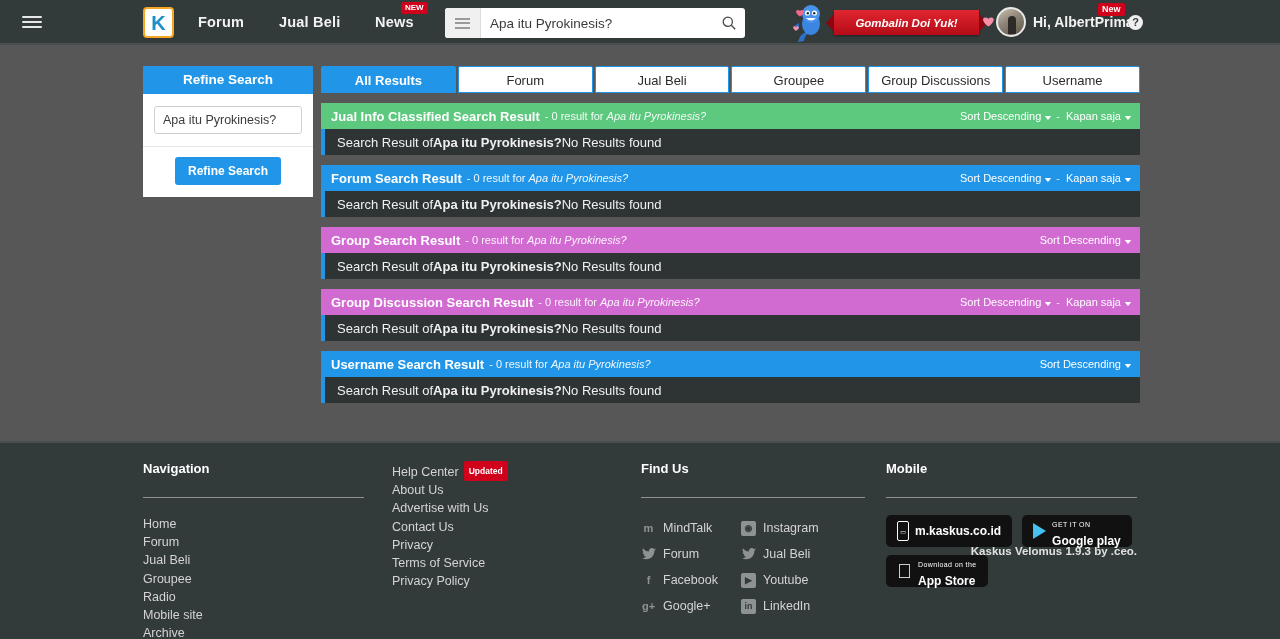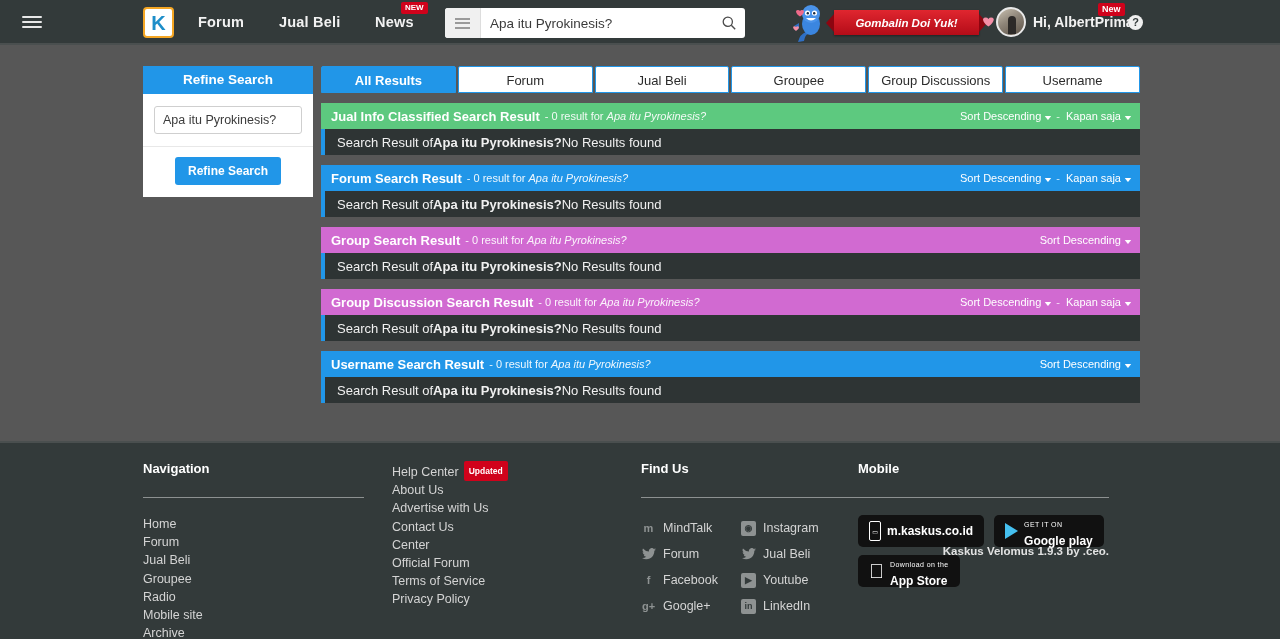--- a/index.html
+++ b/index.html
@@ -165,21 +165,21 @@
   
   .footer {
     position: absolute; top: 441px; left: 0; width: 1280px; height: 198px;
     background: #333a3a; border-top: 2px solid #4a4f4f;
   }
   .footer-inner { position: relative; padding: 18px 0 0 0; height: 100%; }
   .fcol { position: absolute; top: 18px; }
   .fcol-nav { left: 143px; width: 221px; }
   .fcol-company { left: 392px; width: 222px; }
   .fcol-find { left: 641px; width: 224px; }
-  .fcol-mobile { left: 858px; width: 251px; }
+  .fcol-mobile { left: 886px; width: 251px; }
   .fcol h4 {
     font-size: 13px; color: #fff; font-weight: bold;
     padding-bottom: 21px; border-bottom: 1px solid #8d9191; margin-bottom: 17px;
   }
   .flink {
     display: block; color: #d4d4d4; font-size: 12.5px;
     text-decoration: none; line-height: 18.2px; cursor: pointer;
   }
   .badge-updated {
     display: inline-block; background: #d0021b; color: #fff;
@@ -391,22 +391,21 @@
       <a class="flink">Mobile site</a>
       <a class="flink">Archive</a>
       <a class="flink">Report Bug</a>
     </div>
 
     <div class="fcol fcol-company">
       <a class="flink"><span>Help Center</span><span class="badge-updated">Updated</span></a>
       <a class="flink">About Us</a>
       <a class="flink">Advertise with Us</a>
       <a class="flink">Contact Us</a>
-      <a class="flink">Center</a>
-      <a class="flink">Official Forum</a>
+      <a class="flink">Privacy</a>
       <a class="flink">Terms of Service</a>
       <a class="flink">Privacy Policy</a>
     </div>
 
     <div class="fcol fcol-find">
       <h4>Find Us</h4>
       <div class="find-grid">
         <div class="find-col">
           <a class="find-item">
               <span class="sicon">m</span>

